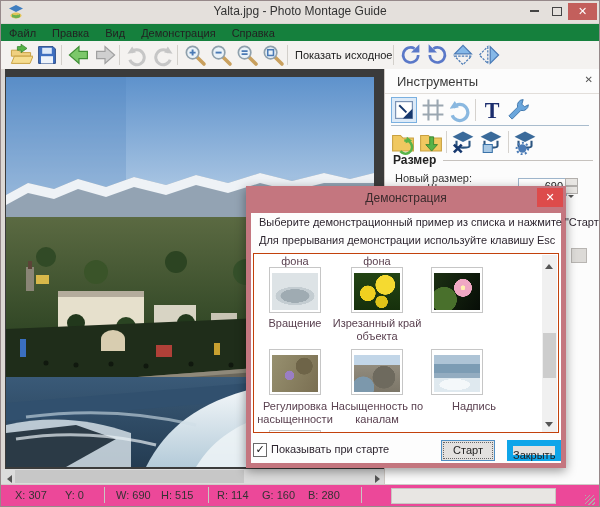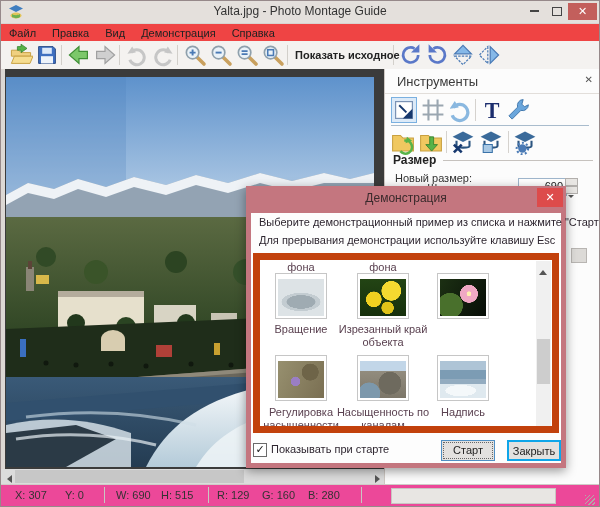--- a/index.html
+++ b/index.html
@@ -12,31 +12,31 @@
   .title-text{position:absolute;left:0;top:3px;width:100%;text-align:center;
               font-size:12px;color:#333;}
   .winbtn{position:absolute;top:2px;height:17px;text-align:center;font-size:10px;
           color:#444;line-height:17px;}
   .btn-min{left:523px;width:21px;}
   .btn-max{left:545px;width:21px;}
   .btn-close{left:567px;width:29px;background:#c35f5c;color:#fff;font-size:11px;}
   .glyph-min{display:inline-block;width:9px;height:0;border-bottom:2px solid #444;margin-bottom:3px;}
   .glyph-max{display:inline-block;width:8px;height:7px;border:1px solid #444;margin-top:4px;}
   
-  .menubar{position:absolute;left:0;top:22px;width:100%;height:18px;background:#ef4444;
+  .menubar{position:absolute;left:0;top:22px;width:100%;height:18px;background:#15803d;
            border-top:1px solid #d8d4d0;display:flex;align-items:center;font-size:11px;color:#222;}
   .menu-item{padding:0 8px;}
   
   .toolbar{position:absolute;left:0;top:40px;width:100%;height:28px;background:#f4f2f0;
            border-bottom:1px solid #cfccc8;}
   .tb{position:absolute;top:2px;width:24px;height:24px;}
   .tb svg{width:100%;height:100%;}
   .tbsep{position:absolute;top:4px;width:1px;height:20px;background:#d2cfca;}
   .tb-text{position:absolute;top:5px;left:290px;height:18px;font-size:11px;color:#222;
-           line-height:18px;padding:0 4px;font-weight:bold;}
+           line-height:18px;padding:0 4px;}
   
   .canvas{position:absolute;left:0;top:68px;width:383px;height:415px;background:#3b3b3b;}
   .canvas-edge{position:absolute;left:0;top:0;width:4px;height:400px;background:#dcd8d4;}
   .photo{position:absolute;left:5px;top:8px;width:368px;height:390px;}
   
   .hscroll{position:absolute;left:0;top:400px;width:383px;height:15px;background:#dcdcdc;}
   .hs-arrow{position:absolute;top:0;width:14px;height:15px;background:#dcdcdc;}
   .hs-thumb{position:absolute;left:14px;top:1px;width:229px;height:13px;background:#c7c7c7;}
   .tri{width:0;height:0;display:inline-block;}
   .tri-l{border:4px solid transparent;border-right:5px solid #555;margin:3px 0 0 2px;}
@@ -75,32 +75,32 @@
         background:repeating-linear-gradient(135deg,#b0aca8 0 1px,transparent 1px 3px);}
   
   .dialog{position:absolute;left:245px;top:185px;width:320px;height:282px;background:#c4767f;
           box-shadow:0 3px 10px rgba(0,0,0,.4);box-sizing:border-box;}
   .dlg-title{position:absolute;left:0;top:5px;width:100%;text-align:center;font-size:12px;color:#3a2a2c;}
   .dlg-close{position:absolute;left:291px;top:2px;width:26px;height:19px;background:#dd4b4b;
              color:#fff;text-align:center;font-size:11px;line-height:19px;}
   .dlg-content{position:absolute;left:5px;top:27px;width:310px;height:250px;background:#fdfdfd;}
   .dlg-line{position:absolute;left:8px;font-size:11px;color:#2e2630;white-space:nowrap;}
   .dlg-list{position:absolute;left:2px;top:40px;width:306px;height:180px;background:#fff;
-            border:7px solid #c2410c;box-sizing:border-box;overflow:hidden;}
+            border:1px solid #c2410c;box-sizing:border-box;overflow:hidden;}
   .cutoff{position:absolute;top:1px;width:60px;text-align:center;font-size:11px;color:#5a4150;}
   .thumb{position:absolute;width:50px;height:44px;background:#fff;border:1px solid #c6c6c6;}
   .art{position:absolute;left:2px;top:5px;width:46px;height:37px;}
   .item-label{position:absolute;width:100px;text-align:center;font-size:11px;line-height:13px;color:#5a4150;}
   .vscroll{position:absolute;right:1px;top:1px;width:15px;height:177px;background:#f0f0f0;}
   .vs-btn{position:absolute;left:0;width:15px;height:15px;background:#f0f0f0;}
   .vs-thumb{position:absolute;left:1px;top:78px;width:13px;height:45px;background:#cdcdcd;}
   .checkbox{position:absolute;left:2px;top:230px;width:12px;height:12px;background:#fff;
             border:1px solid #6a6a6a;font-size:11px;line-height:11px;text-align:center;color:#111;}
   .check-label{position:absolute;left:20px;top:230px;font-size:11px;color:#2e2630;}
-  .dlg-btn{position:absolute;top:227px;width:54px;height:21px;background:#e3e1df;border:2px solid #0ea5e9;
+  .dlg-btn{position:absolute;top:227px;width:54px;height:21px;background:#e3e1df;border:6px solid #0ea5e9;
            font-size:11px;color:#222;text-align:center;line-height:19px;box-sizing:border-box;}
   .btn-start{left:190px;border:1px solid #4f8fc4;outline:1px dotted #666;outline-offset:-3px;}
   .btn-closedlg{left:256px;}
   
   .art-plate{background:radial-gradient(ellipse 60% 35% at 50% 62%,#9fabb2 0 52%,#c3ccd1 53% 70%,#dde3e6 71%),#e7ebed;}
   .art-flowers{background:radial-gradient(circle at 30% 55%,#f0d020 0 20%,transparent 21%),
                radial-gradient(circle at 68% 32%,#f5da30 0 24%,transparent 25%),
                radial-gradient(circle at 60% 78%,#e0c418 0 15%,transparent 16%),
                linear-gradient(#234414,#16300c);}
   .art-lily{background:radial-gradient(circle at 63% 40%,#fff0b0 0 6%,#f0a8c4 7% 24%,transparent 25%),
@@ -404,21 +404,21 @@
     <div class="frag"></div>
   </div>
 
   <div class="statusbar">
     <span class="st" style="left:14px">X: 307</span>
     <span class="st" style="left:64px">Y: 0</span>
     <span class="stsep" style="left:103px"></span>
     <span class="st" style="left:115px">W: 690</span>
     <span class="st" style="left:160px">H: 515</span>
     <span class="stsep" style="left:207px"></span>
-    <span class="st" style="left:216px">R: 129</span>
+    <span class="st" style="left:216px">R: 114</span>
     <span class="st" style="left:261px">G: 160</span>
     <span class="st" style="left:307px">B: 280</span>
     <span class="stsep" style="left:360px"></span>
     <div class="st-box"></div>
     <div class="grip"></div>
   </div>
 
   <div class="dialog">
     <div class="dlg-title">Демонстрация</div>
     <div class="dlg-close">✕</div>
@@ -446,21 +446,21 @@
             <div class="art art-crocus"></div>
           </div>
         <div class="thumb" style="left:97px;top:95px">
             <div class="art art-rocks"></div>
           </div>
         <div class="thumb" style="left:177px;top:95px">
             <div class="art art-waves"></div>
           </div>
         <div class="item-label" style="left:-9px;top:146px">Регулировка насыщенности</div>
         <div class="item-label" style="left:73px;top:146px">Насыщенность по каналам</div>
-        <div class="item-label" style="left:153px;top:146px">Надпись</div>
+        <div class="item-label" style="left:170px;top:146px">Надпись</div>
 
         <div class="thumb" style="left:15px;top:176px"></div>
 
         <div class="vscroll">
           <div class="vs-btn" style="top:0"><span class="tri tri-u"></span></div>
           <div class="vs-thumb"></div>
           <div class="vs-btn" style="top:162px"><span class="tri tri-d"></span></div>
         </div>
       </div>
 

